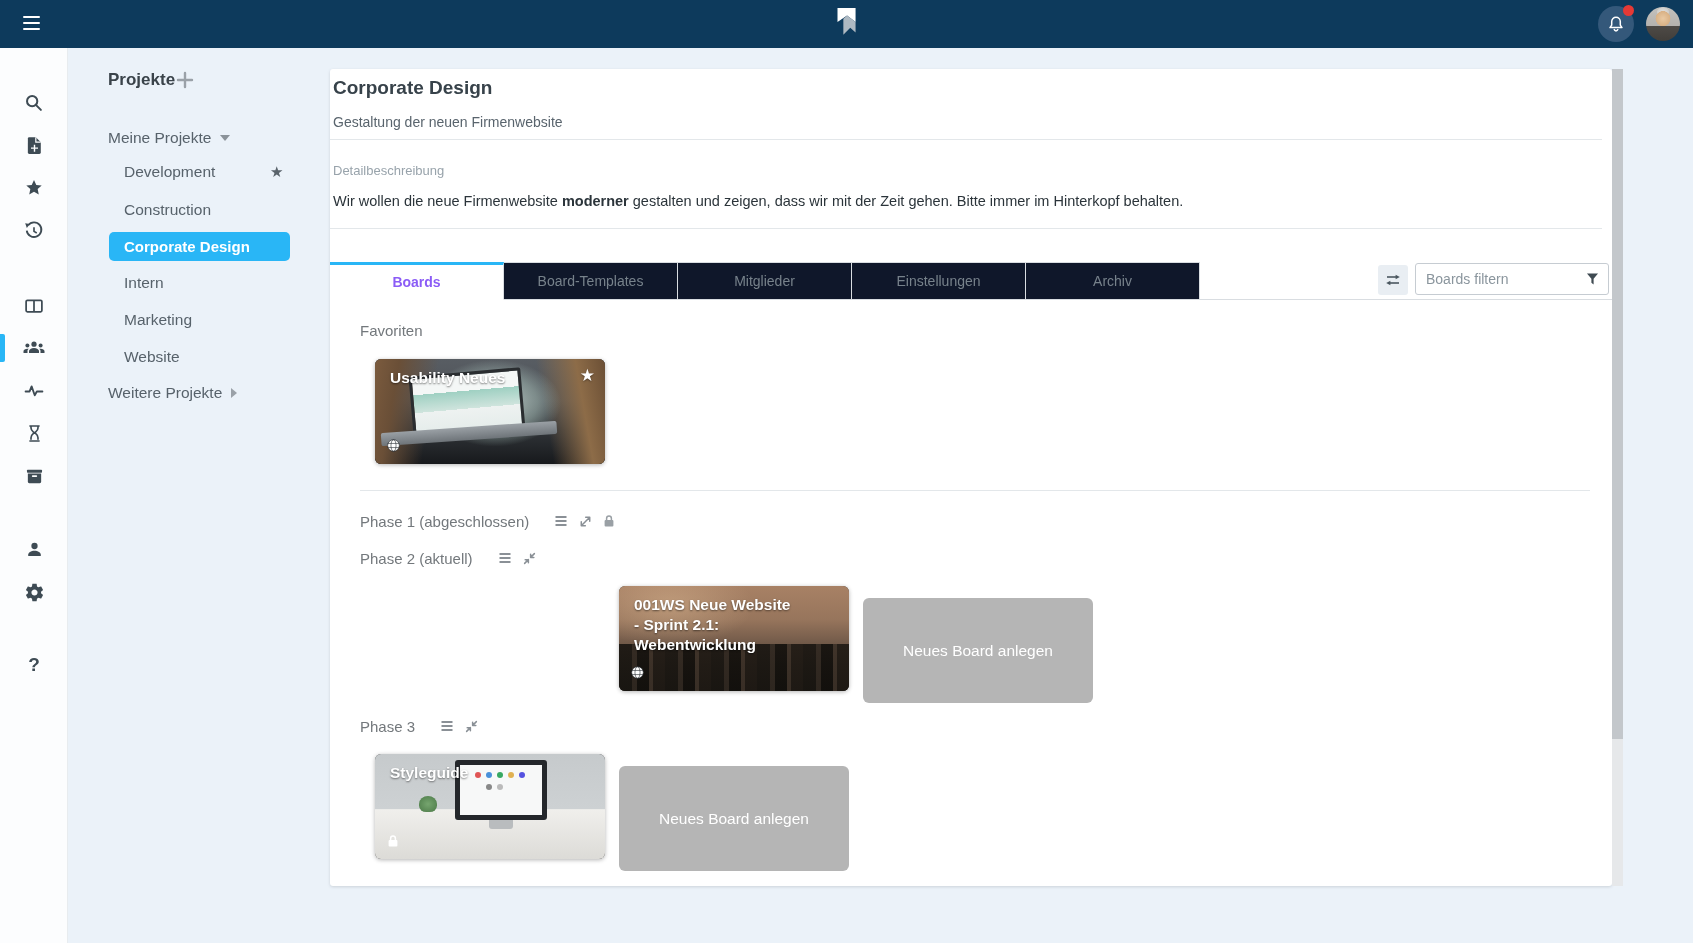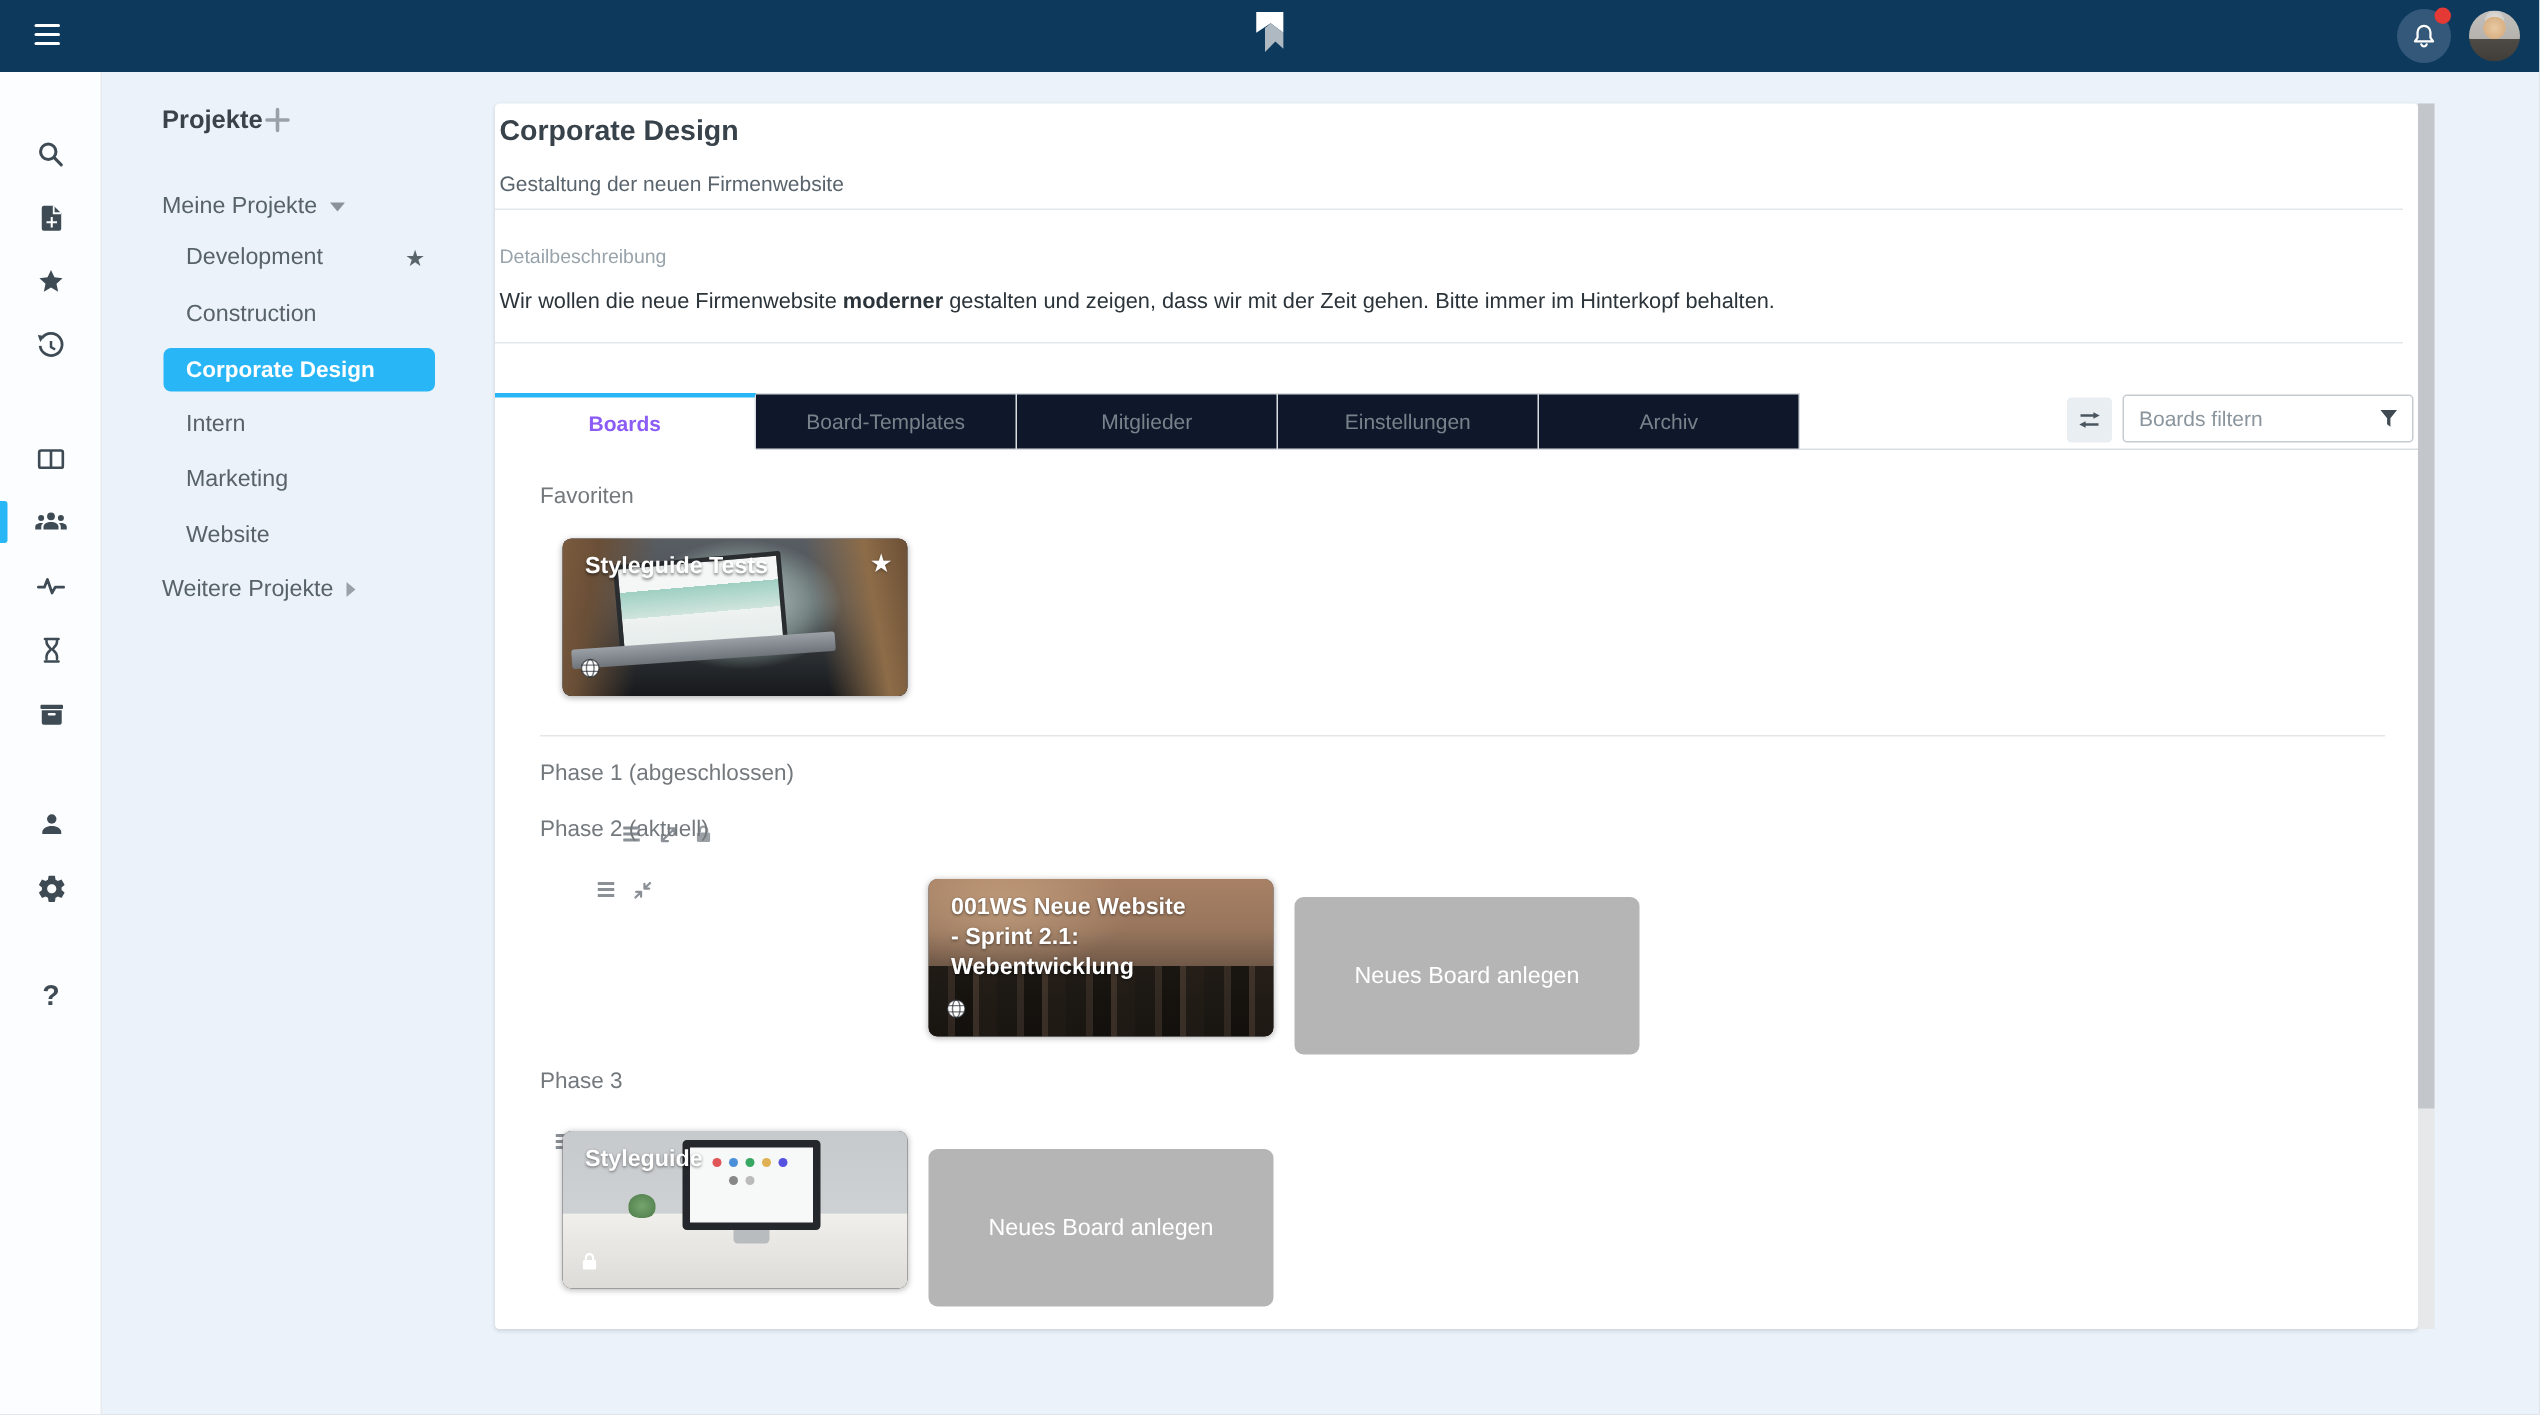--- a/index.html
+++ b/index.html
@@ -58,21 +58,21 @@
 
   
   .tune-btn{position:absolute;left:1048px;top:196px;width:30px;height:30px;background:#e9eef3;border:none;border-radius:3px;cursor:pointer;display:flex;align-items:center;justify-content:center;color:#4a565f;}
   .filter-wrap{position:absolute;left:1085px;top:194px;width:194px;height:32px;}
   .filter-input{width:100%;height:100%;box-sizing:border-box;border:1px solid #c6ccd2;border-radius:3px;padding:0 30px 0 10px;font-size:14px;color:#333;font-family:inherit;background:#fff;}
   .filter-input::placeholder{color:#8a959d;}
   .funnel{position:absolute;right:8px;top:7px;cursor:pointer;color:#3f4a52;}
 
   
   .sec-label{position:absolute;font-size:15px;color:#73787c;}
-  .phase-row{position:absolute;height:28px;display:flex;align-items:center;gap:24px;flex-direction:column;}
+  .phase-row{position:absolute;height:28px;display:flex;align-items:center;gap:24px;}
   .phase-icons{display:flex;align-items:center;gap:9px;}
   .ph-ic{background:none;border:none;padding:0;cursor:pointer;display:flex;color:#8a9096;}
 
   
   .board-card{position:absolute;width:230px;height:105px;border-radius:6px;overflow:hidden;box-shadow:0 1px 4px rgba(0,0,0,.3);cursor:pointer;border:none;padding:0;text-align:left;background:#444;}
   .thumb{position:absolute;inset:0;}
   .bc-title{position:absolute;left:15px;top:9px;font-size:15.5px;font-weight:bold;color:#fff;line-height:20px;max-width:172px;text-shadow:0 1px 2px rgba(0,0,0,.5);}
   .bc-star{position:absolute;right:10px;top:6px;font-size:17px;color:#fff;text-shadow:0 1px 2px rgba(0,0,0,.4);}
   .bc-viz{position:absolute;left:11px;bottom:8px;}
   .bc-accent{border-left:5px solid #e4512b;box-sizing:border-box;}
@@ -291,21 +291,21 @@
         <svg width="17" height="17" viewBox="0 0 20 20" fill="currentColor">
             <path d="M3.5 4h13l-5.2 6.3V17l-2.6-2V10.3z"></path>
           </svg>
       </span>
     </div>
 
     <div class="sec-label" style="left:30px;top:253px">Favoriten</div>
 
     <button class="board-card" style="left:45px;top:290px">
       <span class="thumb t-laptop"></span>
-      <span class="bc-title">Styleguide Tests</span>
+      <span class="bc-title">Usability Neues</span>
       <span class="bc-star">★</span>
       <span class="bc-viz">
         <svg width="15" height="15" viewBox="0 0 16 16">
             <circle cx="8" cy="8" r="6.2" fill="#ffffff"></circle>
             <g fill="none" stroke="rgba(40,45,50,.65)" stroke-width="1">
               <circle cx="8" cy="8" r="6.2"></circle>
               <ellipse cx="8" cy="8" rx="2.7" ry="6.2"></ellipse>
               <line x1="1.8" y1="5.8" x2="14.2" y2="5.8"></line>
               <line x1="1.8" y1="10.2" x2="14.2" y2="10.2"></line>
             </g>

